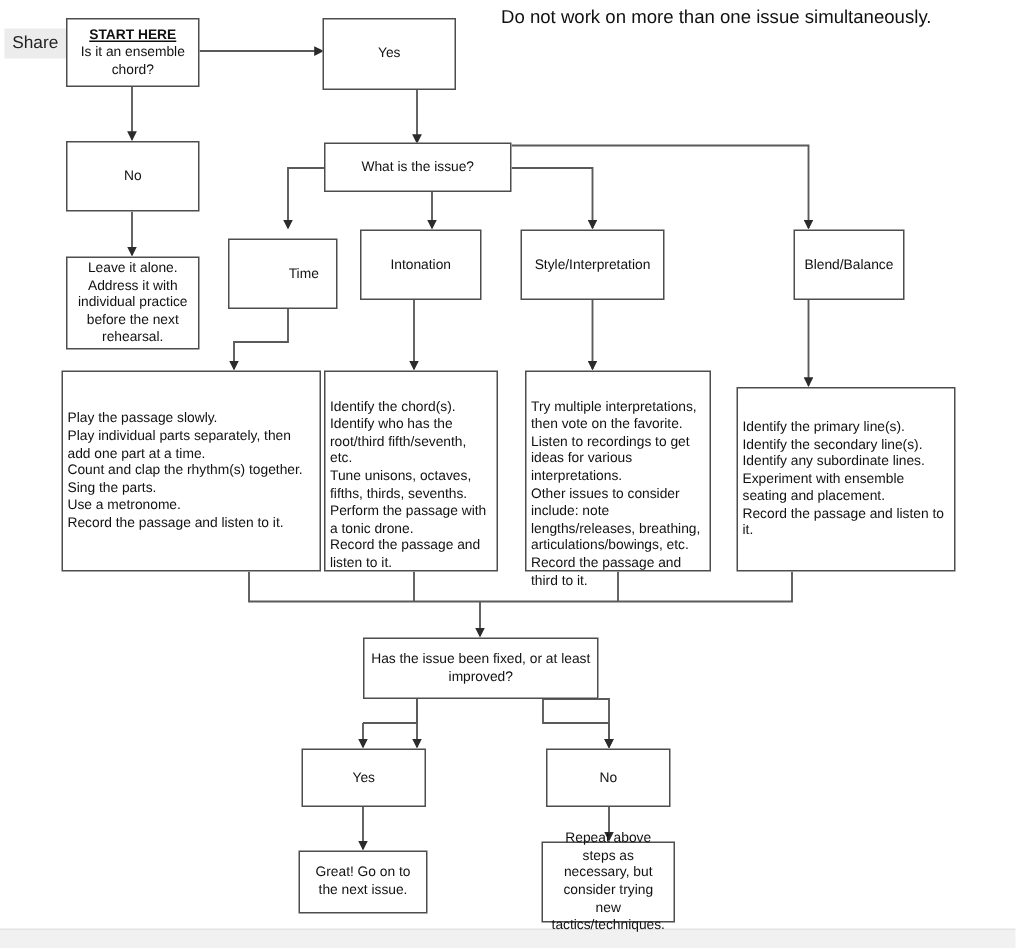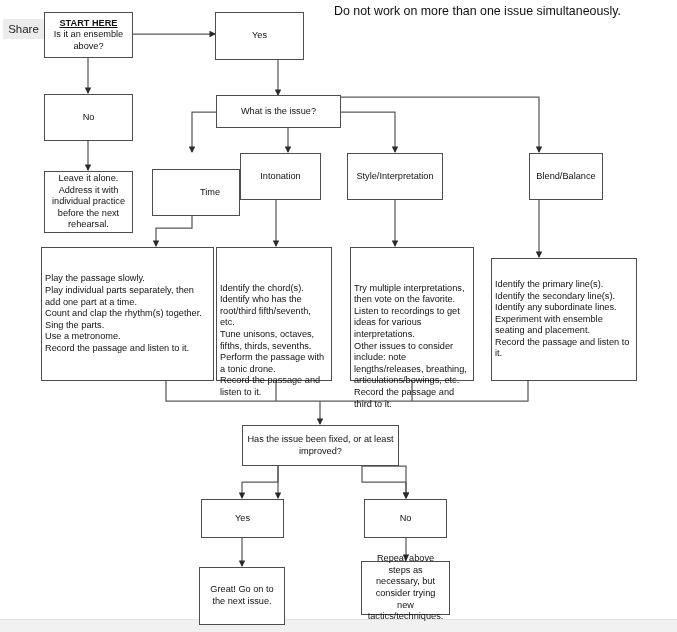--- a/index.html
+++ b/index.html
@@ -48,21 +48,21 @@
     line-height:11.6px;
     z-index:10;
   }
   .node.center{
     display:flex;align-items:center;justify-content:center;
     text-align:center;
   }
   .node.center .inner{padding:0 4px;}
   .node.left{
     text-align:left;
-    padding:23px 3px 3px 3px;
+    padding:6px 3px 3px 3px;
     white-space:pre-line;
   }
   .node.leftmid{
     display:flex;align-items:center;
     text-align:left;
     white-space:pre-line;
   }
   .node.leftmid .inner{padding:0 3px;}
 
   .start-title{
@@ -150,41 +150,41 @@
     <span>Share</span>
   </div>
 
   <div class="title-block">
     <div>Do not work on more than one issue simultaneously.</div>
   </div>
 
   <div class="node center" style="left:44px;top:12px;width:89px;height:46px;">
     <div class="inner">
       <span class="start-title">START HERE</span>
-      <span>Is it an ensemble above?</span>
+      <span>Is it an ensemble chord?</span>
     </div>
   </div>
 
   <div class="node center" style="left:215px;top:12px;width:89px;height:48px;">
     <div class="inner">Yes</div>
   </div>
 
   <div class="node center" style="left:44px;top:94px;width:89px;height:47px;">
     <div class="inner">No</div>
   </div>
 
   <div class="node center" style="left:44px;top:171px;width:89px;height:62px;">
     <div class="inner">Leave it alone. Address it with individual practice before the next rehearsal.</div>
   </div>
 
   <div class="node center" style="left:216px;top:95px;width:125px;height:33px;">
     <div class="inner">What is the issue?</div>
   </div>
 
-  <div class="node center" style="left:152px;top:169px;width:88px;height:47px;padding-left:28px;">
+  <div class="node center" style="left:152px;top:159px;width:73px;height:47px;padding-left:28px;">
     <div class="inner">Time</div>
   </div>
 
   <div class="node center" style="left:240px;top:153px;width:81px;height:47px;">
     <div class="inner">Intonation</div>
   </div>
 
   <div class="node center" style="left:347px;top:153px;width:96px;height:47px;">
     <div class="inner">Style/Interpretation</div>
   </div>
@@ -230,21 +230,21 @@
   </div>
 
   <div class="node center" style="left:201px;top:499px;width:83px;height:39px;">
     <div class="inner">Yes</div>
   </div>
 
   <div class="node center" style="left:364px;top:499px;width:83px;height:39px;">
     <div class="inner">No</div>
   </div>
 
-  <div class="node center" style="left:199px;top:567px;width:86px;height:58px;">
+  <div class="node center" style="left:199px;top:567px;width:86px;height:42px;">
     <div class="inner">Great! Go on to the next issue.</div>
   </div>
 
   <div class="node center" style="left:361px;top:561px;width:89px;height:54px;">
     <div class="inner">Repeat above steps as necessary, but consider trying new tactics/techniques.</div>
   </div>
 
   <div class="page-bottom-line"></div>
   <div class="page-bottom-band"></div>
 </div>

